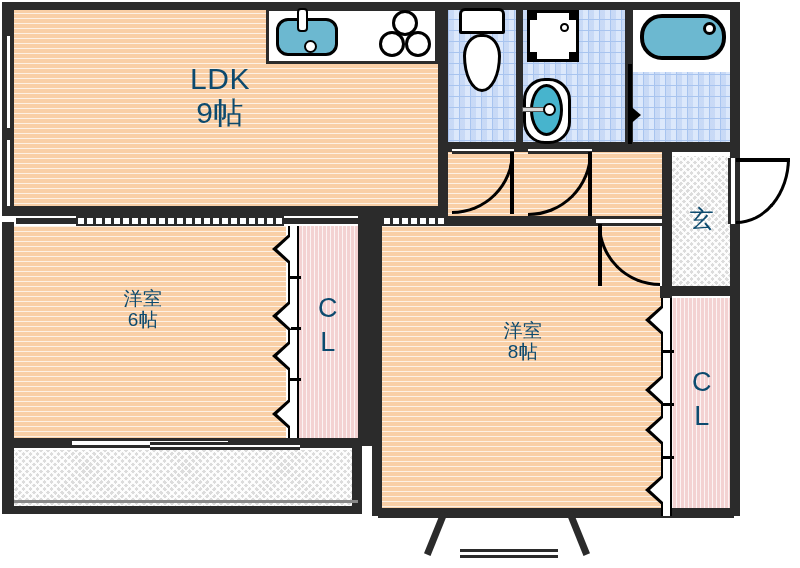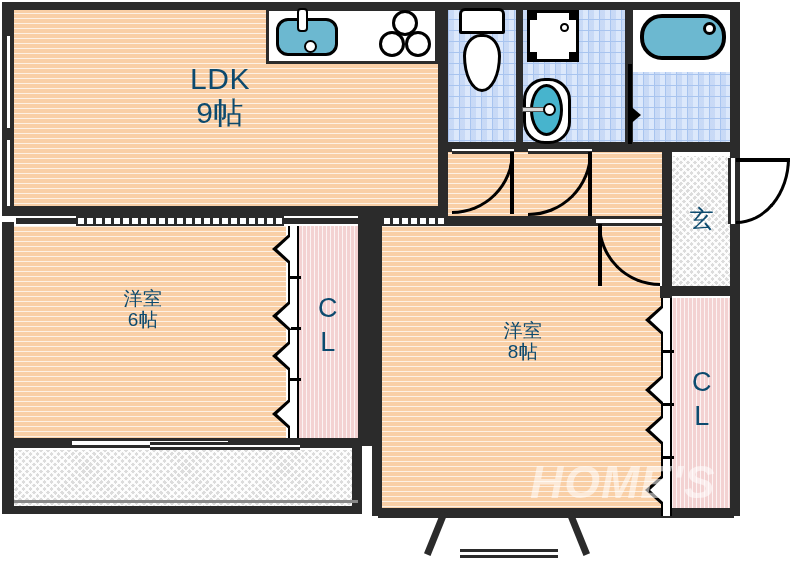--- a/index.html
+++ b/index.html
@@ -349,15 +349,14 @@
 
   <div class="abs room-label label-room" style="left:428px; top:320px; width:190px;">洋室
 8帖</div>
 
   <div class="abs room-label label-cl" style="left:678px; top:366px; width:48px;">C
 L</div>
 
 
   <div class="abs room-label label-gen" style="left:676px; top:206px; width:52px;">玄</div>
 
-  <div class="abs watermark" style="left:530px; top:455px; width:240px;">HOME'S</div>
 
 </div>
 
 </body></html>

